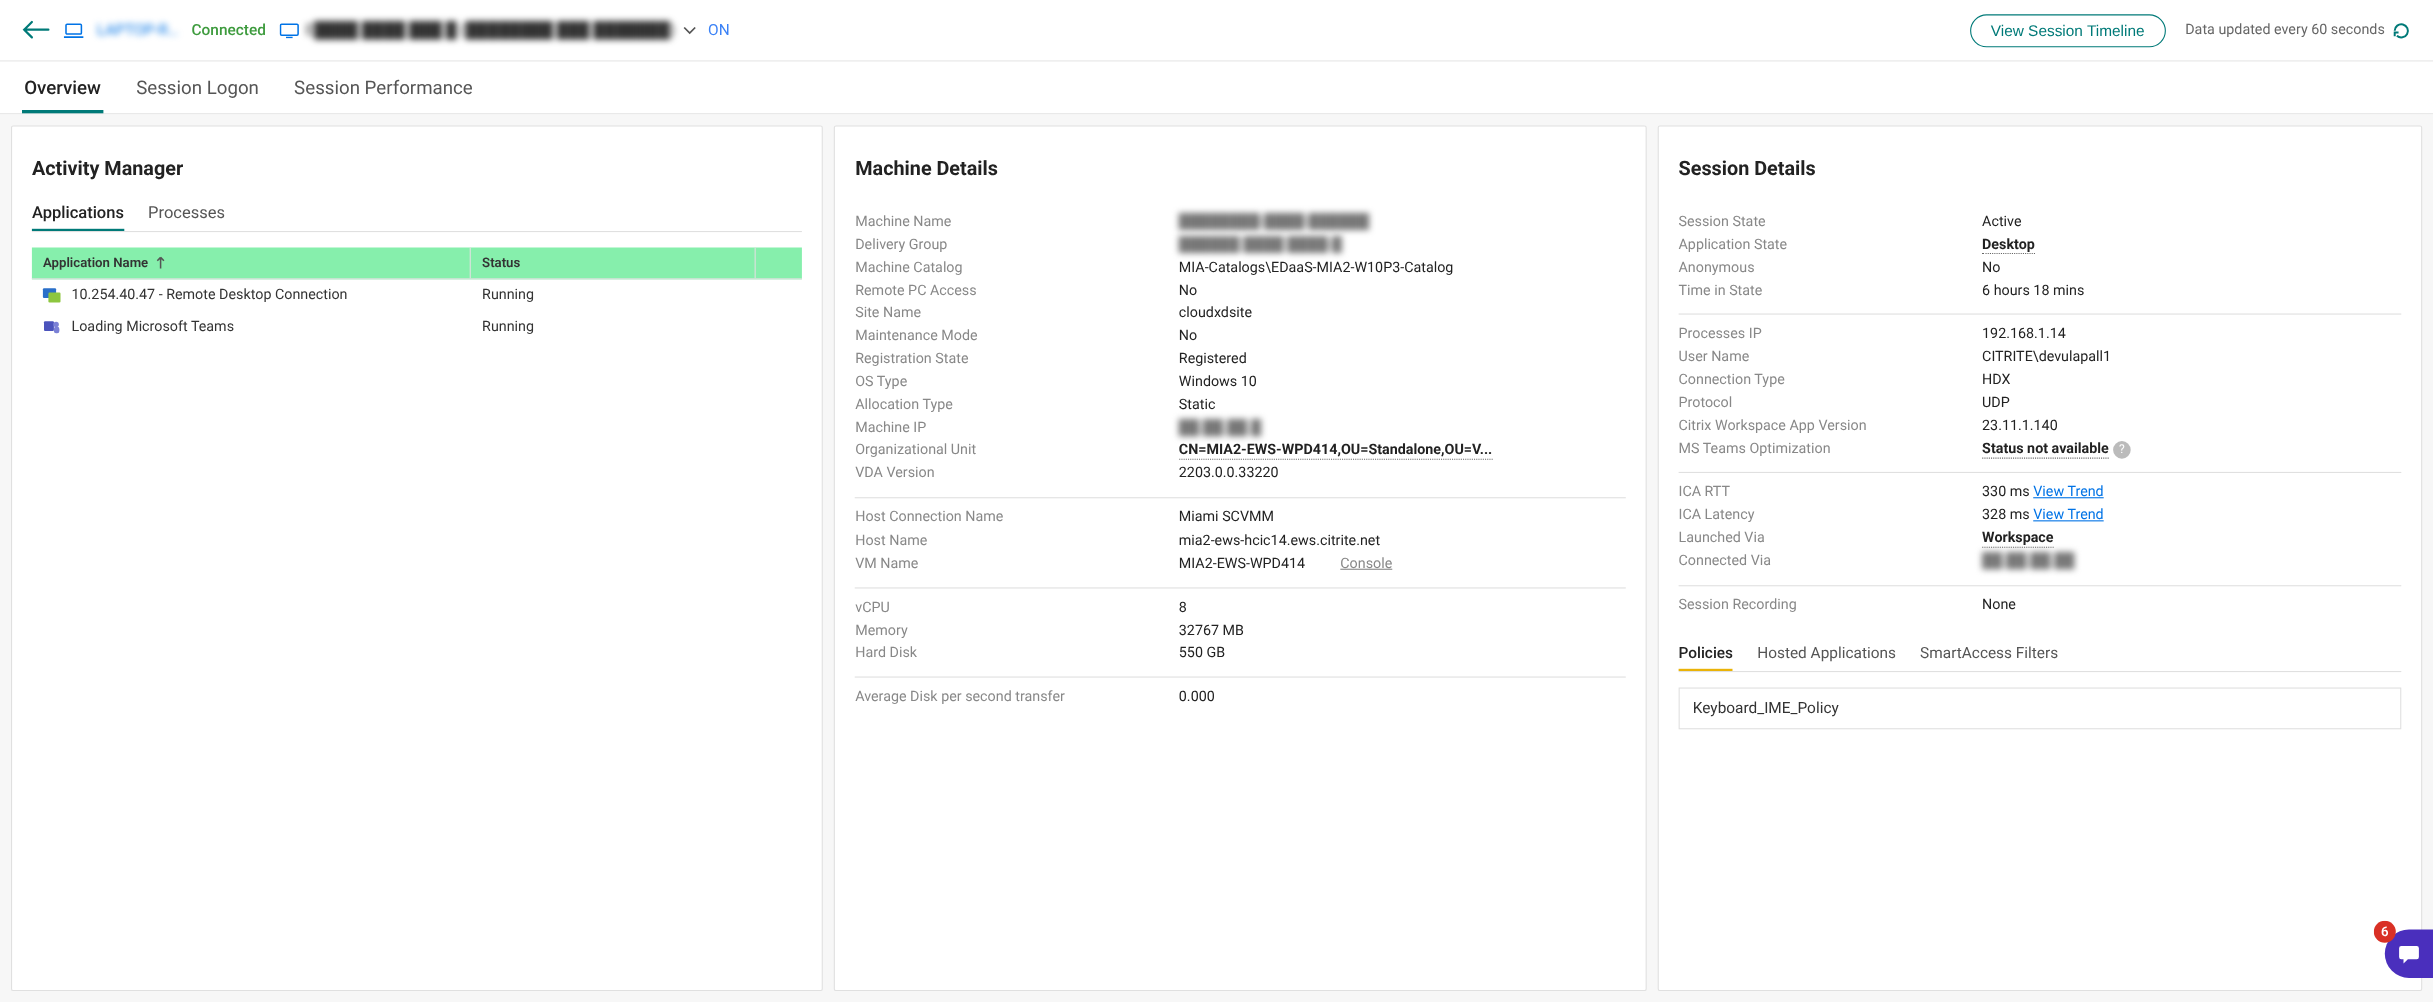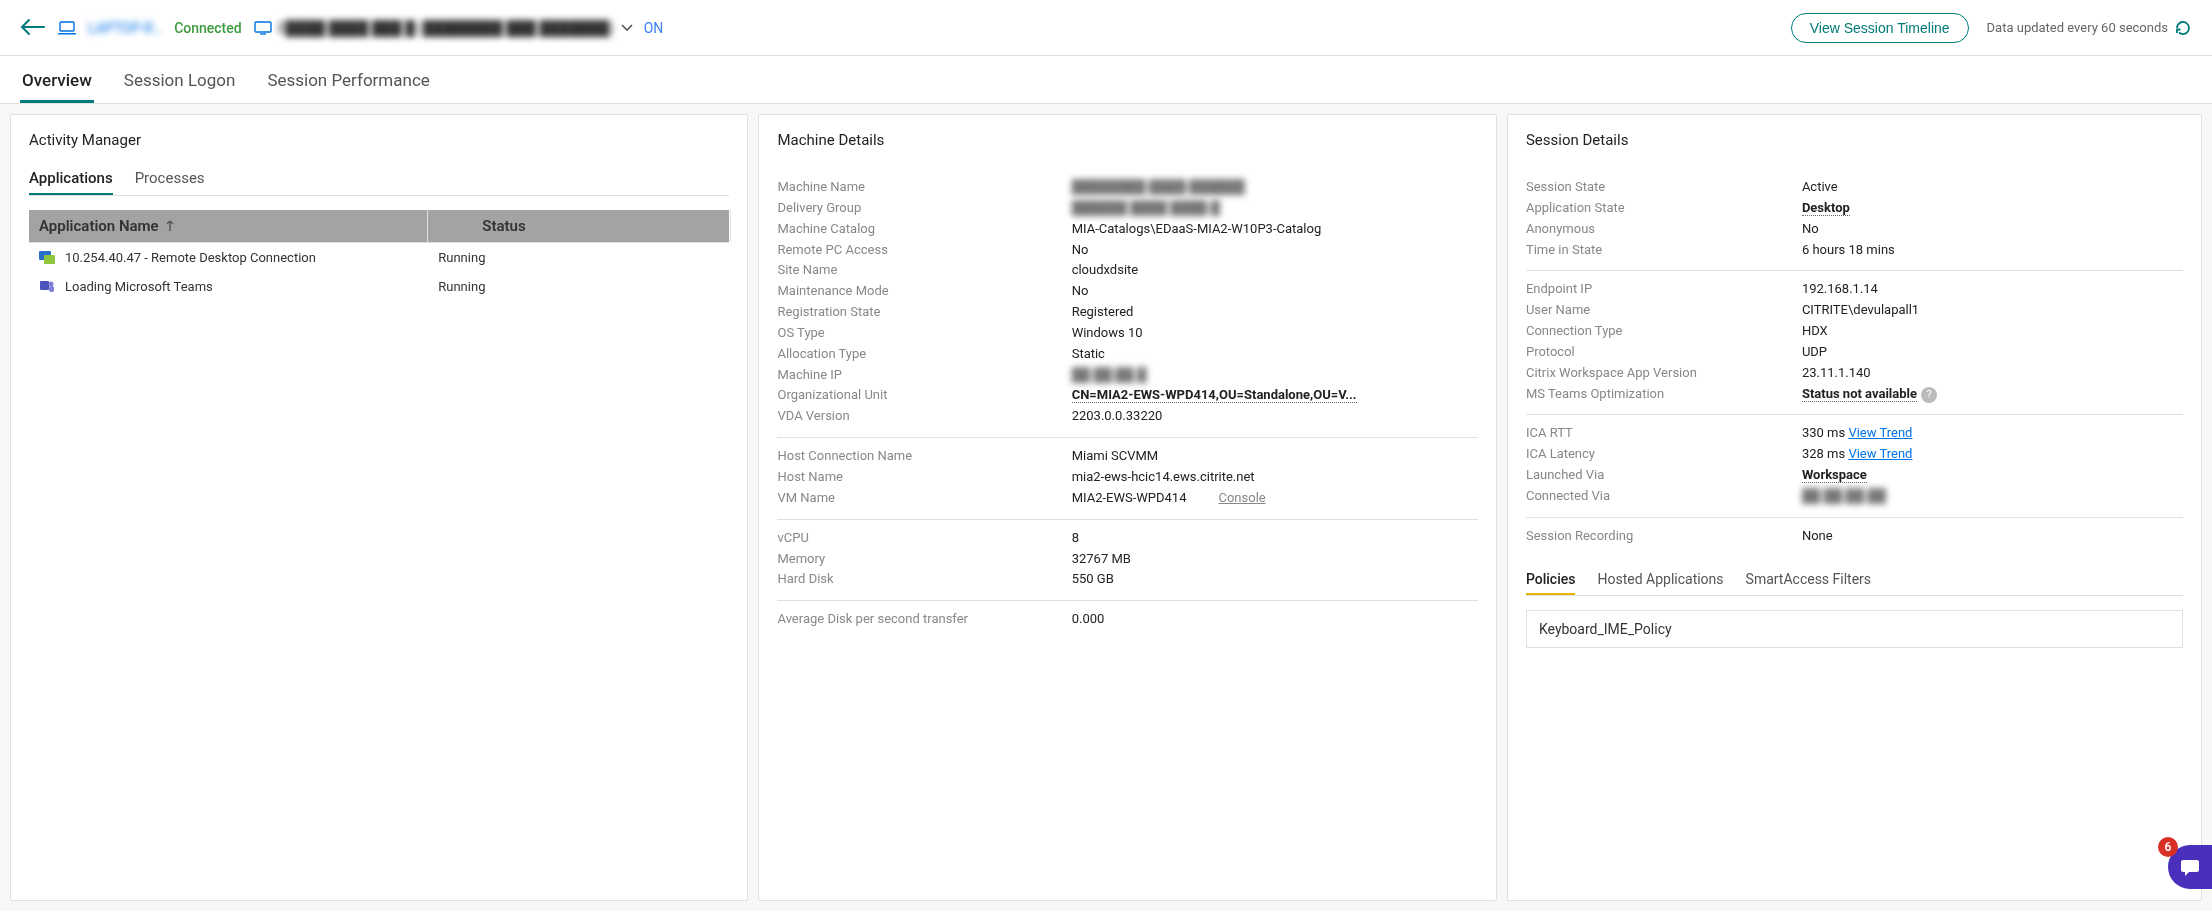--- a/index.html
+++ b/index.html
@@ -18,25 +18,25 @@
   .update-text { color: #666; font-size: 13px; display:flex; align-items:center; gap:6px;}
   .refresh-icon { color: #007A78; }
   .tabs-main { display: flex; gap: 28px; padding: 0 20px; height: 48px; align-items: flex-end; border-bottom: 1px solid #e0e0e0; background:#fff;}
   .tab-main { font-size: 17px; color: #555; padding: 10px 2px; cursor: pointer; border-bottom: 3px solid transparent; }
   .tab-main.active { color: #222; border-bottom: 3px solid #007A78; font-weight: 500; }
   .content-area { display: flex; gap: 10px; padding: 10px; background: #f7f7f7; align-items: stretch; min-height: calc(100vh - 104px);}
   .panel { background: #fff; border: 1px solid #e0e0e0; border-radius: 2px; padding: 16px 18px; }
   .col-left { width: 34%; }
   .col-mid { width: 34%; }
   .col-right { width: 32%; }
-  .panel h2 { font-size: 15px; font-weight: 400; color: #222; margin-bottom: 14px; }
+  .panel h2 { font-size: 18px; font-weight: 700; color: #222; margin-bottom: 14px; margin-top: 12px; }
   .sub-tabs { display: flex; gap: 22px; border-bottom: 1px solid #e0e0e0; margin-bottom: 14px; }
   .sub-tab { font-size: 15px; color: #555; padding: 6px 0; cursor: pointer; border-bottom: 2px solid transparent; }
   .sub-tab.active { color: #222; border-bottom: 2px solid #007A78; font-weight:500;}
-  .app-table-header { display: flex; background: #a3a3a3; border-bottom:1px solid #e0e0e0; font-size: 15px; font-weight: 600; color: #333; gap: 44px;}
+  .app-table-header { display: flex; background: #86efac; border-bottom:1px solid #e0e0e0; font-size: 12px; font-weight: 600; color: #333;}
   .app-name-col { flex: 0 0 57%; padding: 7px 10px; display:flex; align-items:center; gap:6px; border-right:1px solid #e0e0e0;}
   .app-status-col { flex: 0 0 37%; padding: 7px 10px; border-right:1px solid #e0e0e0;}
   .sort-icon { font-size: 11px; color:#555;}
   .app-row { display: flex; align-items: flex-end; font-size: 13px; padding: 5px 0; }
   .app-icon-cell { width: 36px; display:flex; justify-content:center;}
   .app-row .name-cell { flex: 0 0 calc(57% - 36px); padding: 2px 0;}
   .app-row .status-cell { flex: 0 0 37%; padding: 2px 10px; }
   .kv-group { margin-bottom: 10px; }
   .kv-row { display: flex; font-size: 13px; padding: 1px 0; line-height:1.45;}
   .kv-label { width: 42%; color: #888; }
@@ -258,21 +258,21 @@
           <div class="kv-value">No</div>
         </div>
       <div class="kv-row">
           <div class="kv-label">Time in State</div>
           <div class="kv-value">6 hours 18 mins</div>
         </div>
     </div>
     <div class="divider"></div>
     <div class="kv-group">
       <div class="kv-row">
-          <div class="kv-label">Endpoint IP</div>
+          <div class="kv-label">Processes IP</div>
           <div class="kv-value">192.168.1.14</div>
         </div>
       <div class="kv-row">
           <div class="kv-label">User Name</div>
           <div class="kv-value">CITRITE\devulapall1</div>
         </div>
       <div class="kv-row">
           <div class="kv-label">Connection Type</div>
           <div class="kv-value">HDX</div>
         </div>

